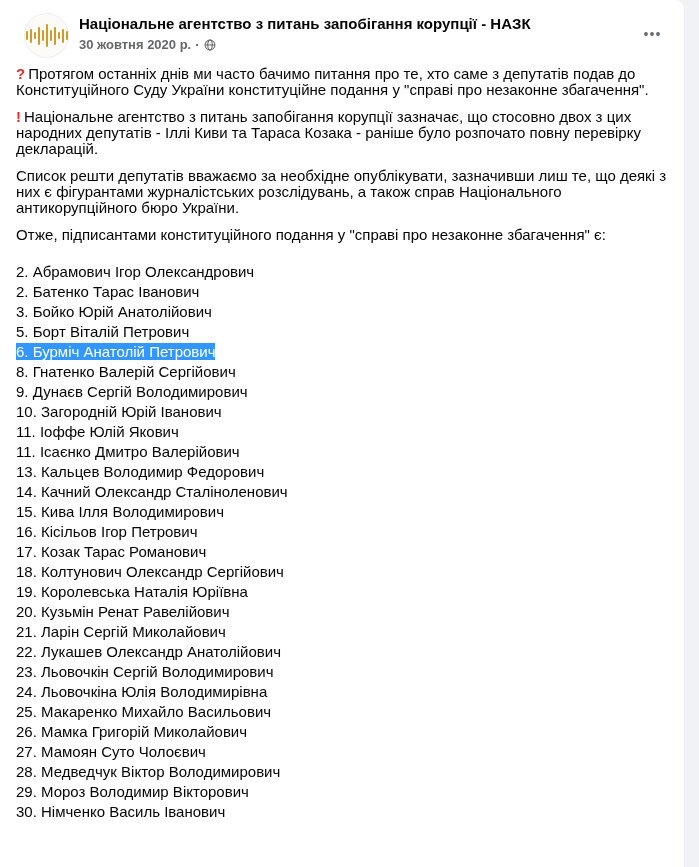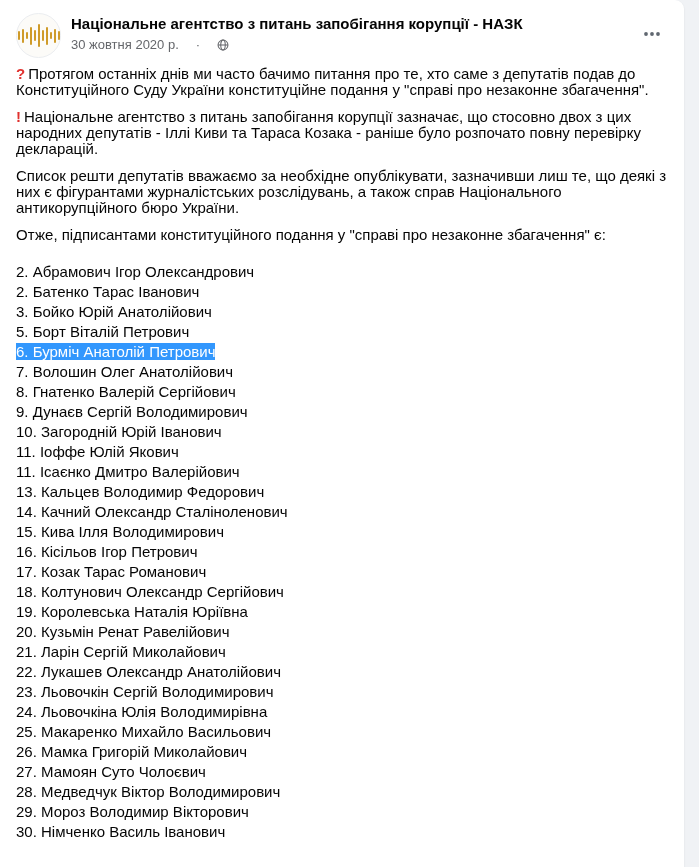--- a/index.html
+++ b/index.html
@@ -16,20 +16,21 @@
   }
   .post-card{
     width:684px;height:100%;
     background:var(--card-bg);
     border-radius:0 9px 0 0;
     box-shadow:0 1px 2px rgba(0,0,0,.1);
   }
   .post-header{
     display:flex;align-items:flex-start;gap:10px;
     padding:13px 16px 0 16px;
+    margin-left:8px;
   }
   .avatar{
     width:45px;height:45px;border-radius:50%;
     background:var(--avatar-bg);
     border:1px solid var(--avatar-border);
     display:flex;align-items:center;justify-content:center;
     flex-shrink:0;cursor:pointer;
   }
   .logo-bars{display:flex;align-items:center;gap:2px;}
   .logo-bars i{display:block;width:2px;background:var(--logo-gold);border-radius:1px;}
@@ -43,22 +44,22 @@
   .logo-bars i:nth-child(8){height:18px}
   .logo-bars i:nth-child(9){height:7px}
   .logo-bars i:nth-child(10){height:14px}
   .logo-bars i:nth-child(11){height:9px}
   .header-meta{flex:1;min-width:0;padding-top:1px;}
   .author{
     font-size:15px;font-weight:700;line-height:19px;color:var(--text-primary);
     cursor:pointer;white-space:nowrap;overflow:hidden;text-overflow:ellipsis;
   }
   .date-row{
-    display:flex;align-items:center;gap:17px;margin-top:4px;
-    font-size:13px;line-height:16px;color:var(--text-secondary);cursor:pointer;
+    display:flex;align-items:center;gap:4px;margin-top:4px;
+    font-size:13px;line-height:16px;color:var(--text-secondary);cursor:pointer;font-weight:bold;
   }
   .globe{display:block;}
   .more-btn{
     width:32px;height:32px;margin-top:5px;flex-shrink:0;
     display:flex;align-items:center;justify-content:center;
     border-radius:50%;cursor:pointer;
   }
   .post-body{padding:8px 16px 0 16px;}
   .post-para{
     font-size:15px;line-height:16px;color:var(--text-primary);
@@ -119,21 +120,20 @@
     <p class="post-para"><span>Список решти депутатів вважаємо за необхідне опублікувати, зазначивши лиш те, що деякі з них є фігурантами журналістських розслідувань, а також справ Національного антикорупційного бюро України.</span></p>
 
     <p class="post-para intro-line"><span>Отже, підписантами конституційного подання у "справі про незаконне збагачення" є:</span></p>
 
     <div class="signatory-list">
       <div class="signatory"><span class="sig-text">2. Абрамович Ігор Олександрович</span></div>
       <div class="signatory"><span class="sig-text">2. Батенко Тарас Іванович</span></div>
       <div class="signatory"><span class="sig-text">3. Бойко Юрій Анатолійович</span></div>
       <div class="signatory"><span class="sig-text">5. Борт Віталій Петрович</span></div>
       <div class="signatory"><span class="sig-text selected">6. Бурміч Анатолій Петрович</span></div>
-      <div class="signatory"><span class="sig-text">7. Волошин Олег Анатолійович</span></div>
       <div class="signatory"><span class="sig-text">8. Гнатенко Валерій Сергійович</span></div>
       <div class="signatory"><span class="sig-text">9. Дунаєв Сергій Володимирович</span></div>
       <div class="signatory"><span class="sig-text">10. Загородній Юрій Іванович</span></div>
       <div class="signatory"><span class="sig-text">11. Іоффе Юлій Якович</span></div>
       <div class="signatory"><span class="sig-text">11. Ісаєнко Дмитро Валерійович</span></div>
       <div class="signatory"><span class="sig-text">13. Кальцев Володимир Федорович</span></div>
       <div class="signatory"><span class="sig-text">14. Качний Олександр Сталіноленович</span></div>
       <div class="signatory"><span class="sig-text">15. Кива Ілля Володимирович</span></div>
       <div class="signatory"><span class="sig-text">16. Кісільов Ігор Петрович</span></div>
       <div class="signatory"><span class="sig-text">17. Козак Тарас Романович</span></div>

